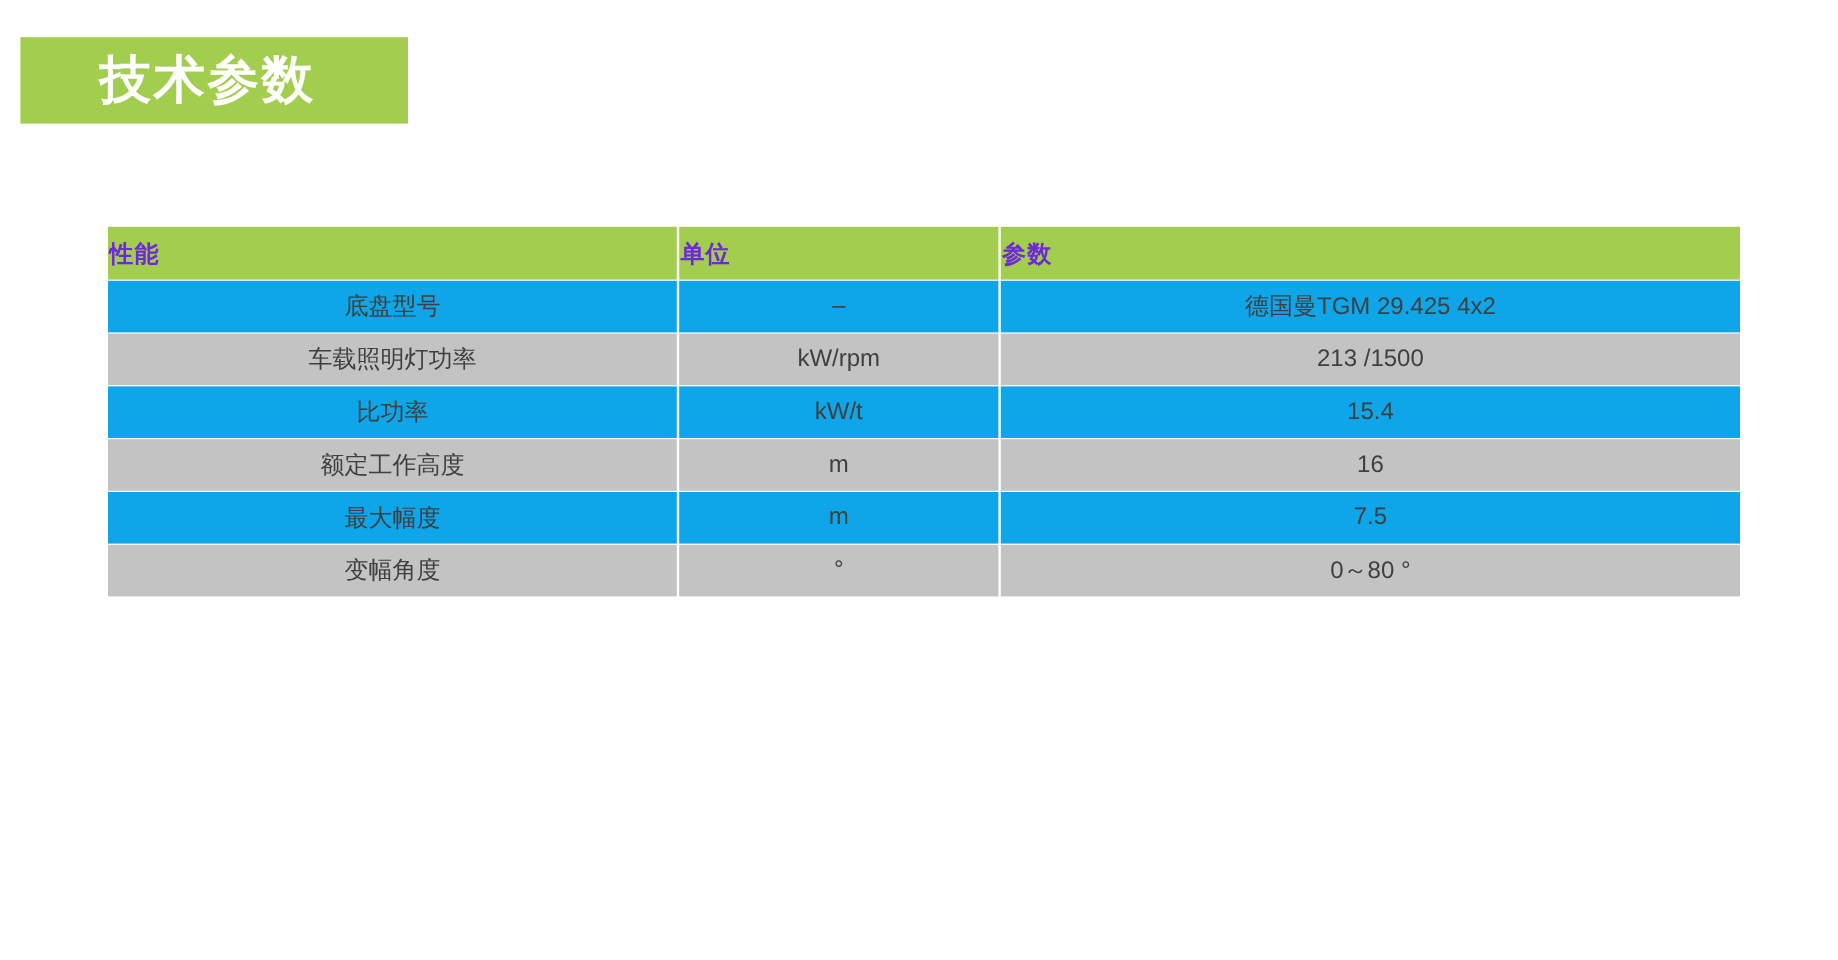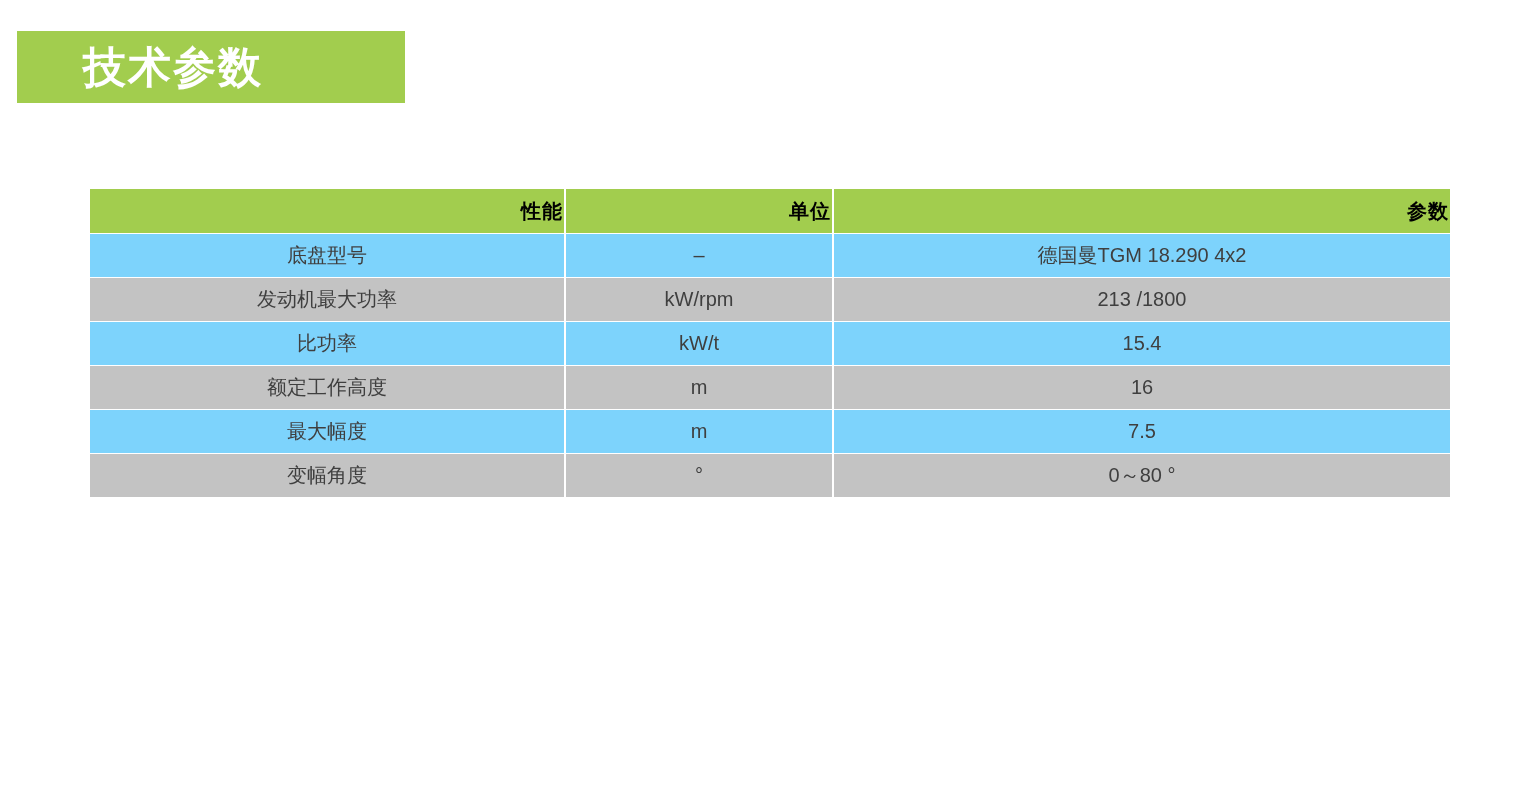--- a/index.html
+++ b/index.html
@@ -18,21 +18,21 @@
   .page {
     position: relative;
     width: 1532px;
     height: 800px;
   }
   
   .title-banner {
     position: absolute;
     left: 17px;
     top: 31px;
-    width: 388px;
+    width: 323px;
     height: 72px;
     background: #a2cd4e;
     display: flex;
     align-items: center;
     box-sizing: border-box;
     padding-left: 66px;
   }
   .title-text {
     color: #ffffff;
     font-size: 43px;
@@ -53,37 +53,37 @@
     border-spacing: 2px 1px;
     width: 1356px;
     table-layout: fixed;
   }
   table.spec-table col.c-perf  { width: 474px; }
   table.spec-table col.c-unit  { width: 266px; }
   table.spec-table col.c-value { width: 616px; }
 
   table.spec-table th {
     background: #a2cd4e;
-    color: #000000;
+    color: #6d28d9;
     font-size: 20px;
     font-weight: bold;
     height: 42px;
-    text-align: right;
+    text-align: left;
     letter-spacing: 1px;
     border: 0;
   }
   table.spec-table td {
     height: 41px;
     text-align: center;
     font-size: 20px;
     color: #3f3f3f;
     border: 0;
     font-weight: normal;
   }
-  tr.row-light td { background: #7dd3fc; }
+  tr.row-light td { background: #0ea5e9; }
   tr.row-dark  td { background: #c3c3c3; }
 </style>
 </head>
 <body>
 
 <div class="page">
 
   <div class="title-banner">
     <span class="title-text">技术参数</span>
   </div>
@@ -99,26 +99,26 @@
         <tr>
           <th>性能</th>
           <th>单位</th>
           <th>参数</th>
         </tr>
       </thead>
       <tbody>
         <tr class="row-light">
           <td>底盘型号</td>
           <td>–</td>
-          <td>德国曼TGM 18.290 4x2</td>
+          <td>德国曼TGM 29.425 4x2</td>
         </tr>
         <tr class="row-dark">
-          <td>发动机最大功率</td>
+          <td>车载照明灯功率</td>
           <td>kW/rpm</td>
-          <td>213 /1800</td>
+          <td>213 /1500</td>
         </tr>
         <tr class="row-light">
           <td>比功率</td>
           <td>kW/t</td>
           <td>15.4</td>
         </tr>
         <tr class="row-dark">
           <td>额定工作高度</td>
           <td>m</td>
           <td>16</td>

